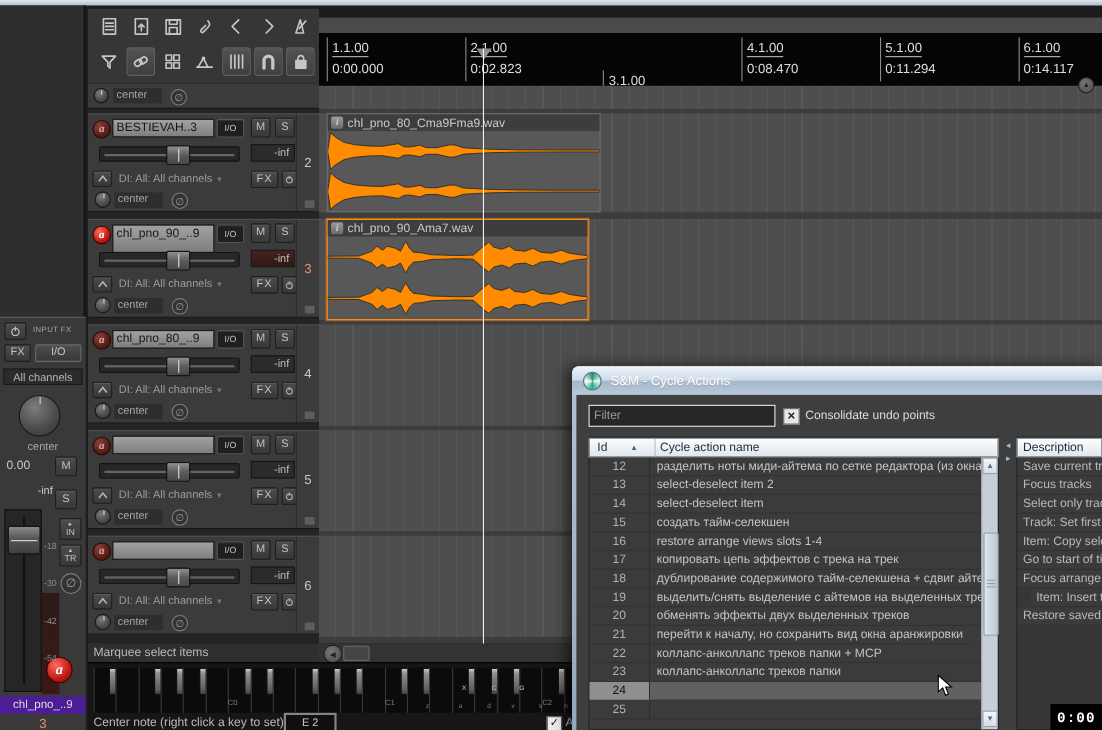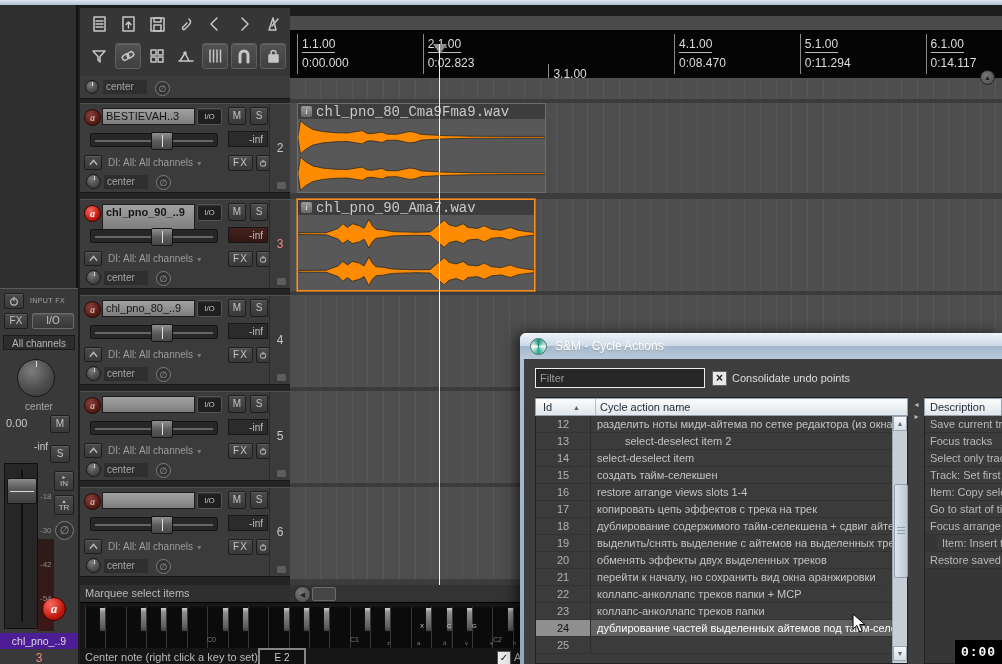--- a/index.html
+++ b/index.html
@@ -54,21 +54,21 @@
   .infbox.red{background:linear-gradient(#45221e,#321713);}
   .dditem{position:absolute;color:#9d9d9d;font-size:10px;white-space:nowrap;}
   .folder-mini{position:absolute;width:9px;height:7px;background:#5d5d5d;border-radius:1px;}
   
   #arrange{left:290px;top:78px;width:712px;height:507px;background:#3c3c3c;overflow:hidden;}
   .lane{position:absolute;left:0;width:712px;background:#4e4e4e;
     background-image:repeating-linear-gradient(90deg,transparent 0px,transparent 14.7px,rgba(255,255,255,.055) 14.7px,rgba(255,255,255,.055) 15.7px);}
   .media-item{position:absolute;background:#585858;border:1px solid #6e6e6e;box-sizing:border-box;}
   .media-item.selected{border:1px solid #ff8c1a;box-shadow:0 0 0 1px rgba(255,140,26,.55);}
   .item-head{height:15px;background:#3d3d3d;display:flex;align-items:center;gap:4px;padding:0 3px;overflow:hidden;}
-  .item-head .iname{color:#c9c9c9;font-size:14px;white-space:nowrap;font-family:Liberation Mono, monospace;}
+  .item-head .iname{color:#c9c9c9;font-size:11px;white-space:nowrap;}
   .i-btn{width:11px;height:11px;background:linear-gradient(#9a9a9a,#6a6a6a);border-radius:2px;color:#f2f2f2;font-size:9px;line-height:11px;text-align:center;font-style:italic;flex:0 0 auto;font-family:"Liberation Serif",serif;}
   #scroll-strip{left:290px;top:585px;width:712px;height:17px;background:#333;}
   .circ-btn{border-radius:50%;background:radial-gradient(circle at 40% 35%,#777,#4a4a4a);border:1px solid #222;color:#222;display:flex;align-items:center;justify-content:center;font-size:7px;}
   #hthumb{left:22px;top:2px;width:22px;height:12px;background:#454545;border:1px solid #6a6a6a;border-radius:2px;}
   
   #status-bar{left:80px;top:585px;width:210px;height:17px;background:#2f2f2f;color:#b9b9b9;font-size:11px;line-height:17px;padding-left:5px;box-sizing:border-box;}
   #vkb{left:80px;top:602px;width:922px;height:62px;background:#161616;border-top:1px solid #000;}
   .wkey{position:absolute;top:4px;height:41px;background:#0b0b0b;border-left:1px solid #383838;box-sizing:border-box;}
   .bkey{position:absolute;top:4px;width:12px;height:25px;background:linear-gradient(#cfcfcf,#8f8f8f 18%,#5b5b5b 85%,#3c3c3c);border:1px solid #111;border-radius:0 0 2px 2px;box-sizing:border-box;}
   .hint{position:absolute;font-size:6px;color:#cfcfcf;}
@@ -299,21 +299,21 @@
    <div class="knob abs" style="left:6px;top:70px;width:15px;height:15px;">
           <div class="tick" style="height:4px;"></div>
         </div>
    <div class="abs" style="left:24px;top:71px;width:44px;height:14px;background:#2e2e2e;color:#a5a5a5;font-size:10px;line-height:14px;padding-left:3px;box-sizing:border-box;">center</div>
    <div class="phase abs" style="left:76px;top:71px;width:13px;height:13px;font-size:9px;">∅</div>
    <div class="tnum ">2</div>
    <div class="folder-mini" style="right:4px;bottom:3px;"></div>
       </div>
       <div class="tcp-panel" style="top: 123px;">
    <div class="rec-a rec-bright abs" style="left:4px;top:5px;width:15px;height:15px;font-size:10px;">a</div>
-   <div class="tname" style="left:22px;top:4px;width:93px;height:26px;font-weight:bold;">chl_pno_90_..9</div>
+   <div class="tname" style="left:22px;top:4px;width:93px;height:26px;">chl_pno_90_..9</div>
    <div class="btn3d abs" style="left:117px;top:4px;width:25px;height:17px;font-size:8px;background:#1f1f1f;border-color:#555;">I/O</div>
    <div class="btn3d abs" style="left:148px;top:3px;width:18px;height:18px;">M</div>
    <div class="btn3d abs" style="left:170px;top:3px;width:18px;height:18px;">S</div>
    <div class="slider" style="left:10px;top:29px;width:128px;height:14px;">
      <div class="sl-thumb" style="left:60px;top:-2px;width:20px;height:16px;"></div>
    </div>
    <div class="infbox red" style="left:148px;top:27px;width:40px;height:16px;">-inf</div>
    <div class="btn3d abs" style="left:4px;top:51px;width:18px;height:15px;">
           <svg width="9" height="7" viewBox="0 0 10 7" style="stroke:#bbb;fill:none;stroke-width:1.5">
             <polyline points="1,6 5,1 9,6"></polyline>
@@ -580,21 +580,21 @@
         <div class="lhead" style="left:-1px;right:-1px;">
           <span style="width:30px;padding-left:7px;">Id</span>
           <span style="width:22px;font-size:7px;color:#51606e;">▲</span>
           <span style="padding-left:4px;border-left:1px solid #b4bec8;align-self:stretch;line-height:17px;">Cycle action name</span>
         </div>
         <div id="rows1">
             <div class="lrow" style="top: 18px; right: 15px;">
               <div class="idc">12</div>
                    <div class="nmc">разделить ноты миди-айтема по сетке редактора (из окна</div>
             </div>
-            <div class="lrow" style="top: 35px; right: 15px; gap: 28px;">
+            <div class="lrow" style="top: 35px; right: 15px;">
               <div class="idc">13</div>
                    <div class="nmc">select-deselect item 2</div>
             </div>
             <div class="lrow" style="top: 52px; right: 15px;">
               <div class="idc">14</div>
                    <div class="nmc">select-deselect item</div>
             </div>
             <div class="lrow" style="top: 69px; right: 15px;">
               <div class="idc">15</div>
                    <div class="nmc">создать тайм-селекшен</div>
@@ -624,21 +624,21 @@
                    <div class="nmc">перейти к началу, но сохранить вид окна аранжировки</div>
             </div>
             <div class="lrow" style="top: 188px; right: 15px;">
               <div class="idc">22</div>
                    <div class="nmc">коллапс-анколлапс треков папки + MCP</div>
             </div>
             <div class="lrow" style="top: 205px; right: 15px;">
               <div class="idc">23</div>
                    <div class="nmc">коллапс-анколлапс треков папки</div>
             </div>
-            <div class="lrow sel" style="top: 222px; right: 15px;">
+            <div class="lrow sel" style="top: 222px; right: 15px; flex-direction: column;">
               <div class="idc">24</div>
                    <div class="nmc">дублирование частей выделенных айтемов под тайм-селе</div>
             </div>
             <div class="lrow" style="top: 239px; right: 15px;">
               <div class="idc">25</div>
             </div>
           </div>
         <div class="vscroll" style="right:0;">
           <div class="sb-btn" style="top:0;">▲</div>
           <div class="sb-thumb" style="top:68px;height:92px;">

